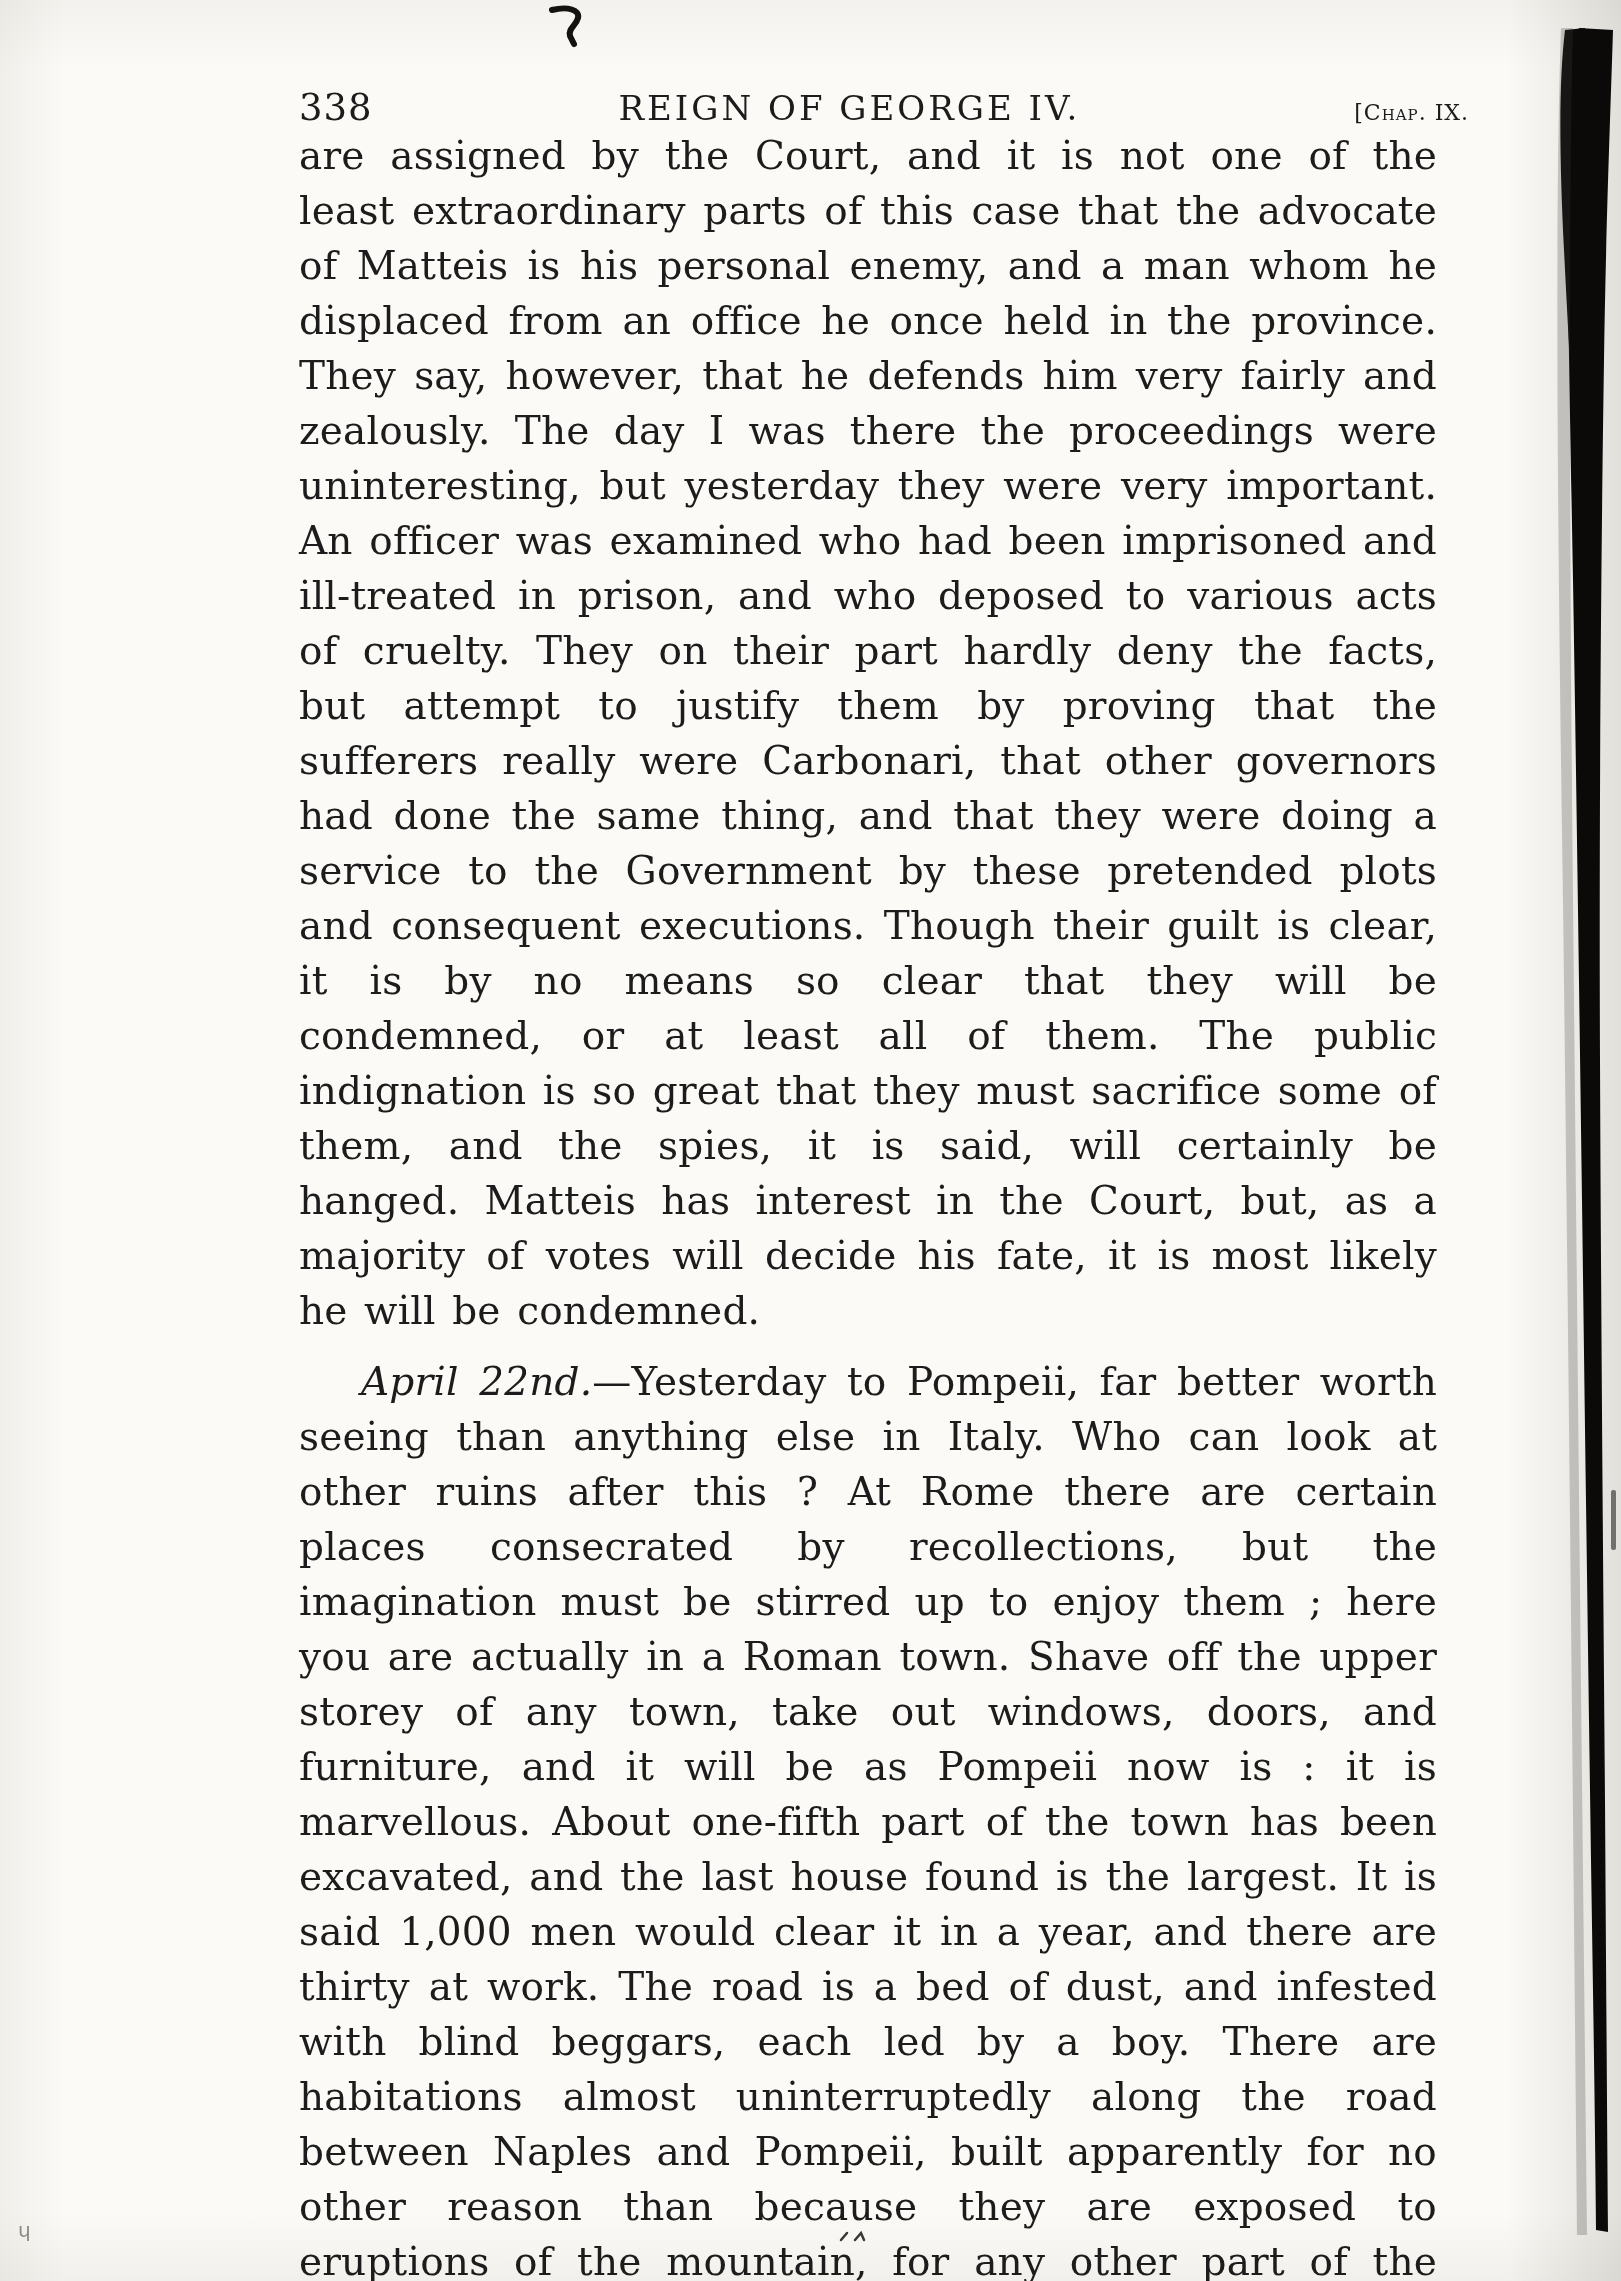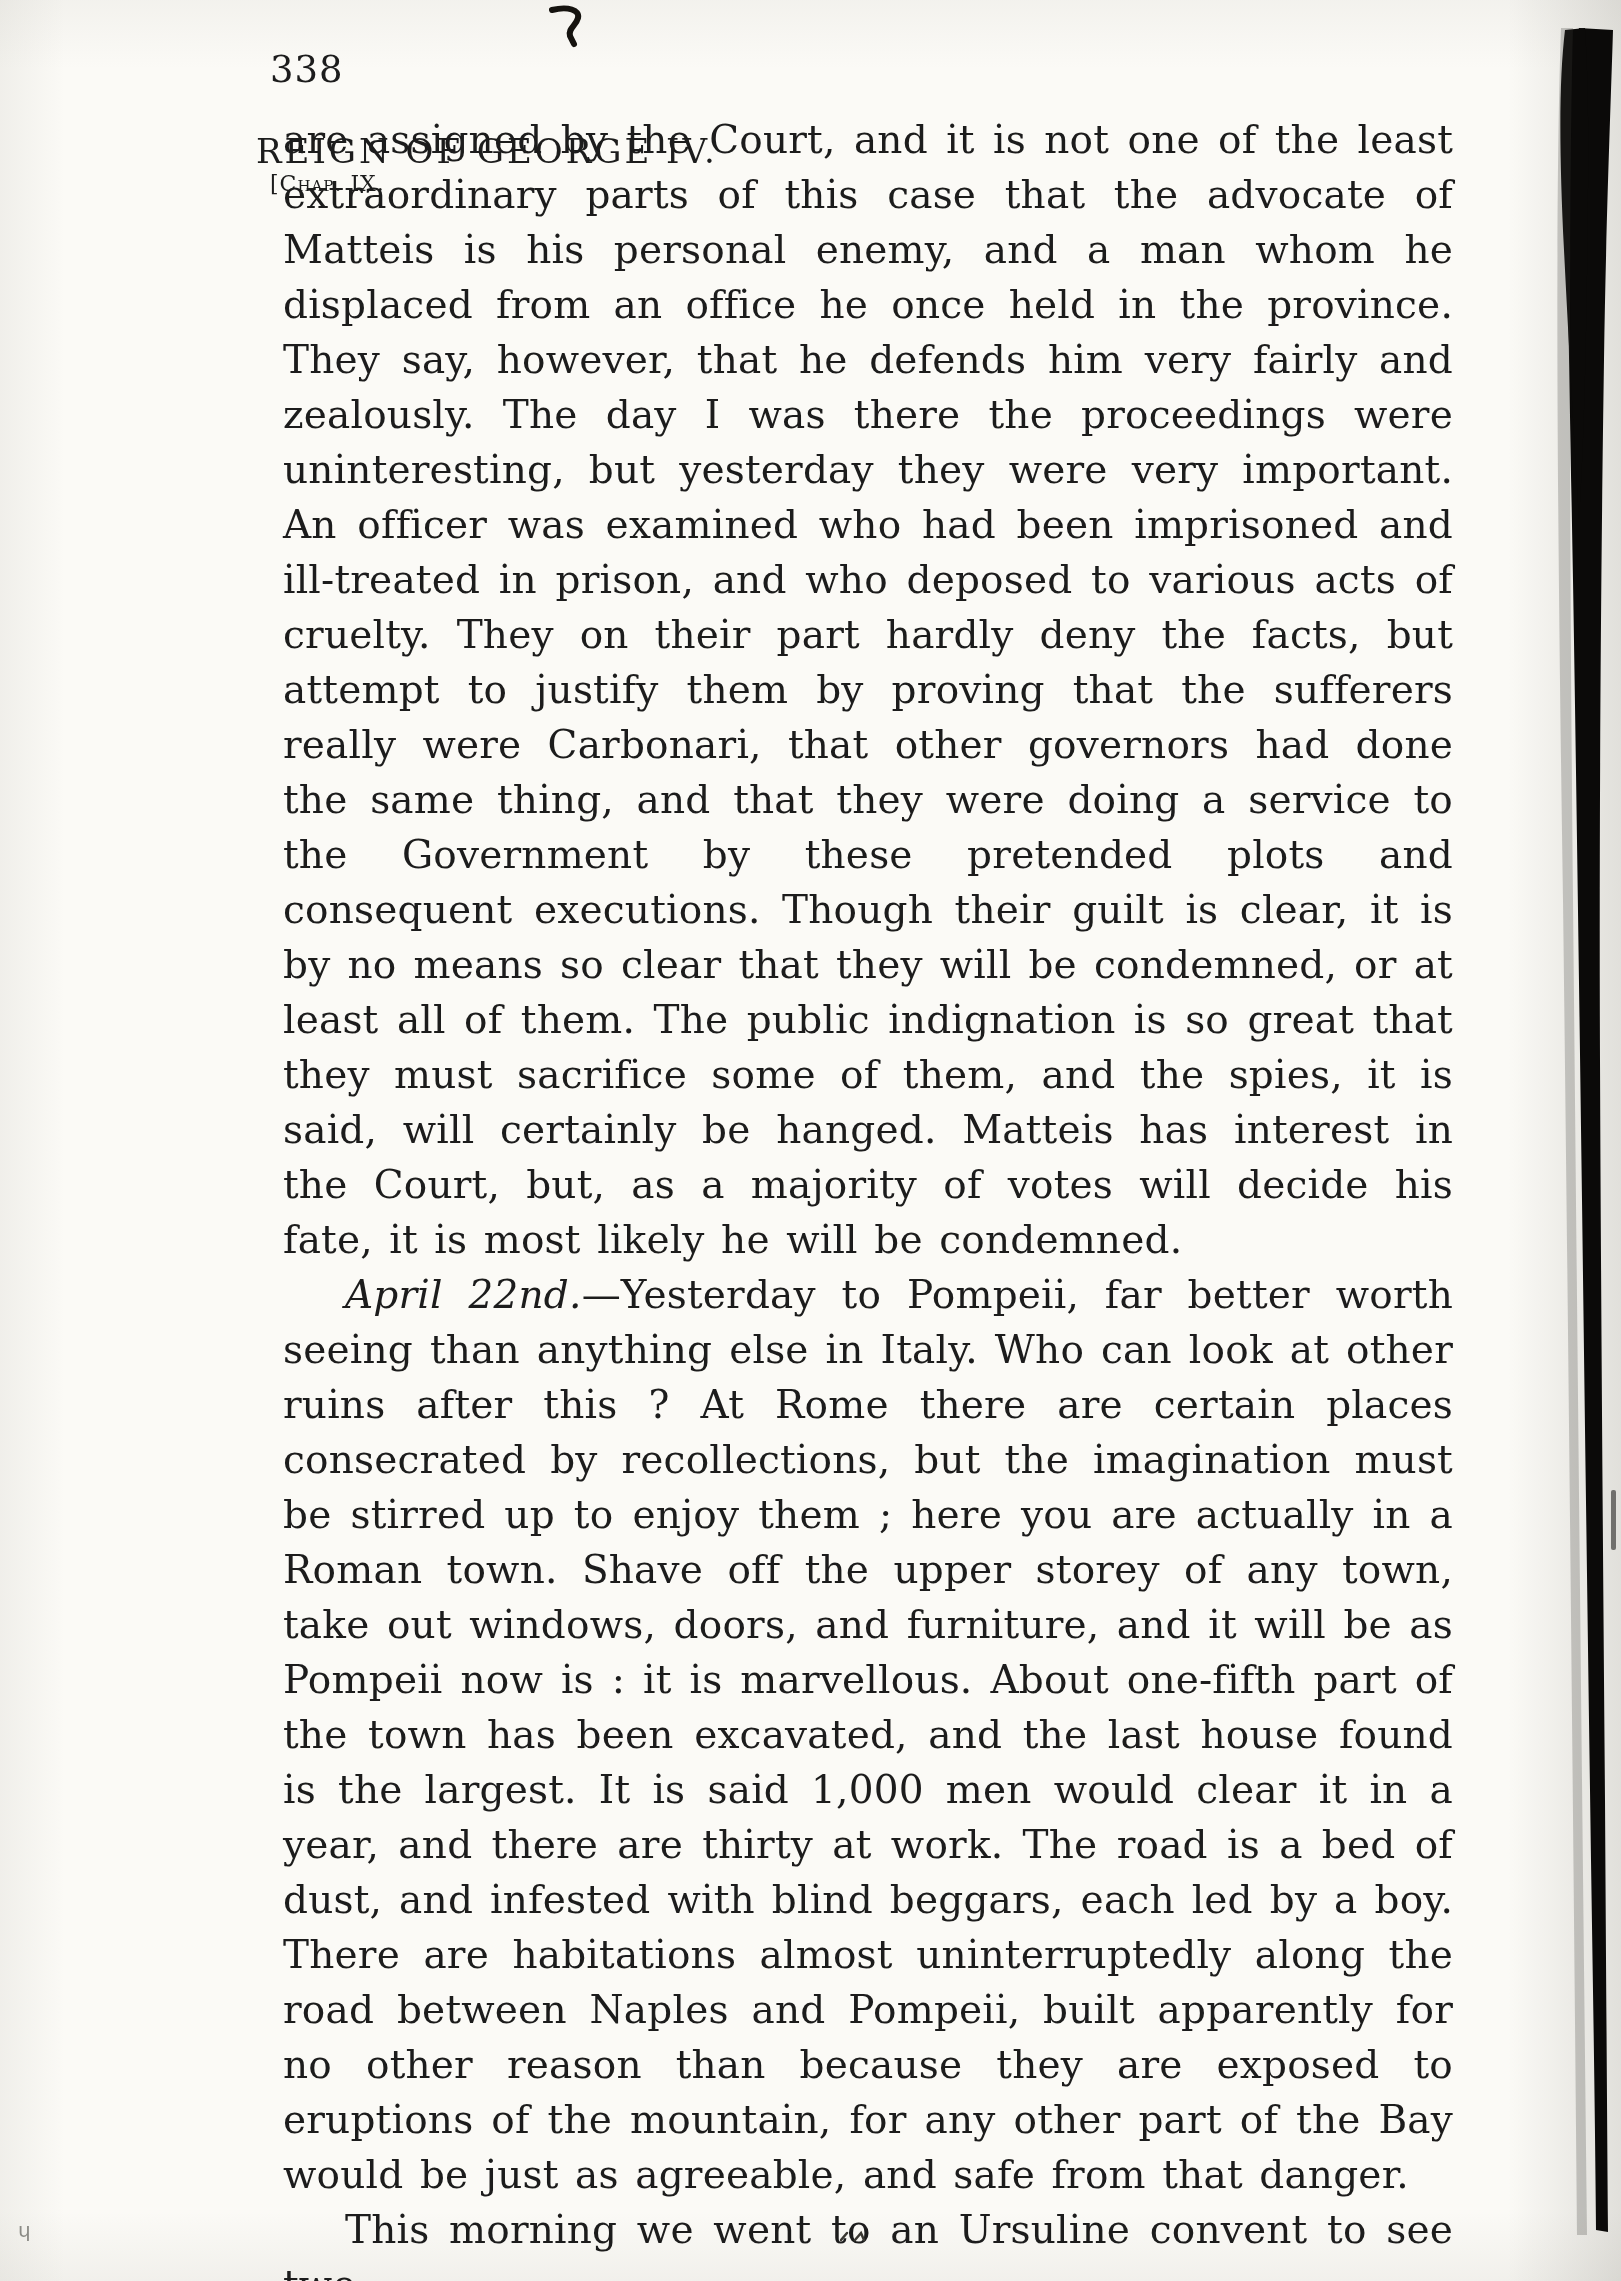--- a/index.html
+++ b/index.html
@@ -23,28 +23,27 @@
   .paper-tone {
     position: absolute;
     inset: 0;
     background:
       linear-gradient(90deg, rgba(190,188,180,0.18) 0%, rgba(0,0,0,0) 4%, rgba(0,0,0,0) 93%, rgba(120,118,110,0.20) 100%),
       linear-gradient(180deg, rgba(170,168,160,0.10) 0%, rgba(0,0,0,0) 3%, rgba(0,0,0,0) 97%, rgba(170,168,160,0.12) 100%);
     pointer-events: none;
   }
   .header-row {
     position: absolute;
-    left: 270px;
+    left: 299px;
     width: 1170px;
     top: 48px;
     height: 46px;
     display: flex;
     align-items: baseline;
     justify-content: space-between;
-    flex-direction: column;
   }
   .page-number {
     font-size: 37px;
     letter-spacing: 1px;
   }
   .running-title {
     font-size: 34px;
     letter-spacing: 3px;
     transform: translateX(-14px);
     margin-top: 40px;
@@ -54,21 +53,21 @@
     font-variant: small-caps;
     letter-spacing: 1px;
   }
   .body-text {
     position: absolute;
     left: 283px;
     top: 112px;
     width: 1170px;
   }
   .body-text p {
-    margin: 0;
+    margin: 16px;
     font-size: 39px;
     line-height: 55px;
     text-align: justify;
     word-spacing: 0.10em;
     letter-spacing: 0.2px;
   }
   .body-text p.indent { text-indent: 62px; }
   .body-text p.no-indent { text-indent: 0; }
   .lead-italic { font-style: italic; }
   

